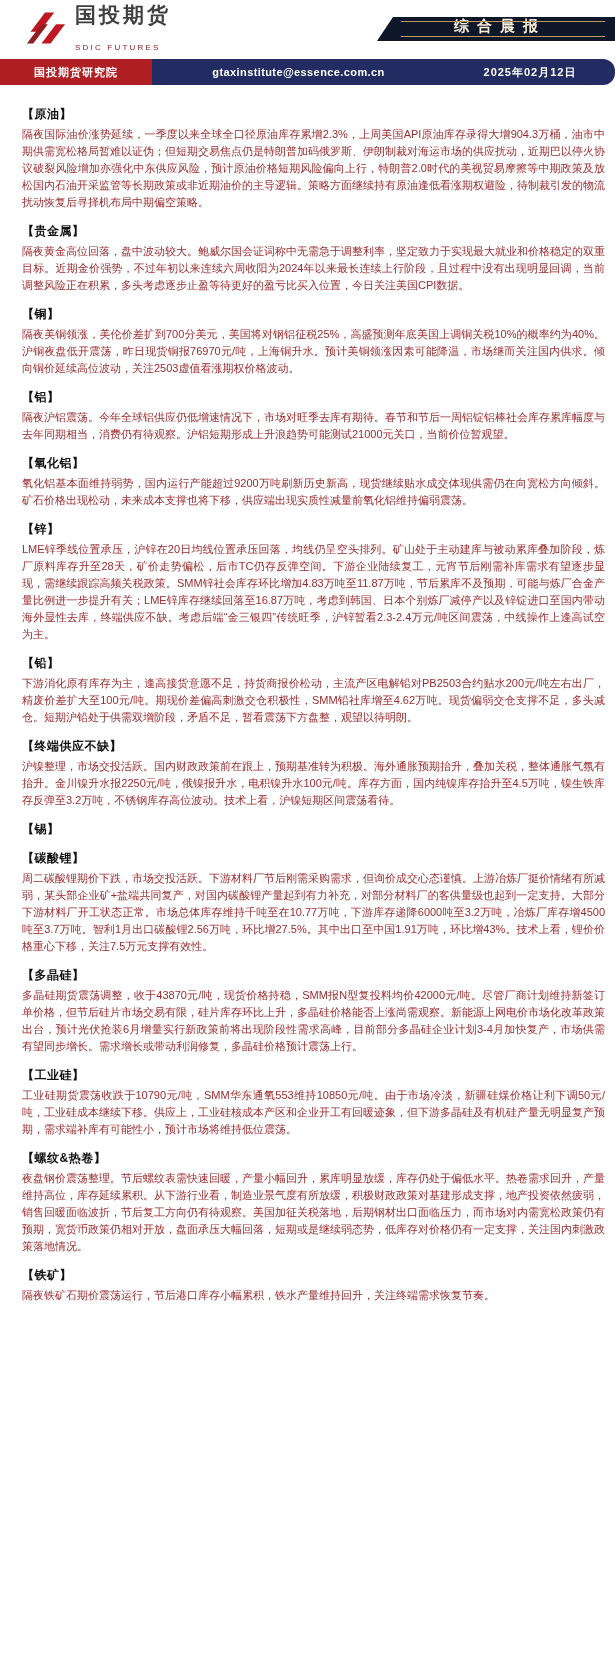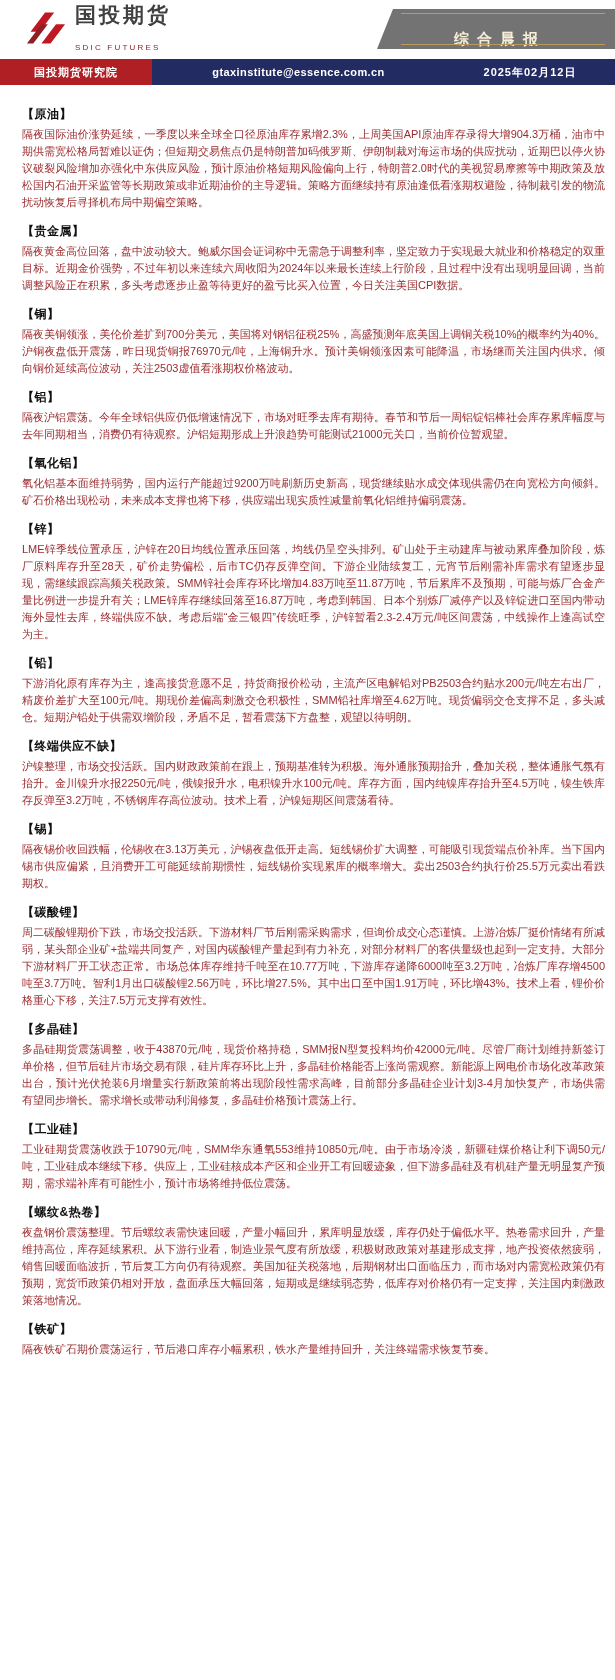--- a/index.html
+++ b/index.html
@@ -7,29 +7,29 @@
   body { width:615px; font-family:"Liberation Sans", sans-serif; }
   .page { width:615px; height:1680px; overflow:hidden; background:#ffffff; position:relative; }
 
   
   .topbar { height:56px; display:flex; justify-content:space-between; align-items:center; padding-left:26px; }
   .brand { display:flex; align-items:center; gap:9px; }
   .logo-mark { width:40px; height:36px; display:block; }
   .brand-text { display:flex; flex-direction:column; line-height:1.1; }
   .brand-cn { font-size:21px; font-weight:bold; color:#404040; letter-spacing:3px; }
   .brand-en { font-size:8px; color:#8e1f23; letter-spacing:2.2px; margin-top:18px; }
-  .banner { width:238px; height:40px; background:#737373; margin-top:2px;
+  .banner { width:238px; height:24px; background:#0f172a; margin-top:2px;
             clip-path:polygon(16px 0, 100% 0, 100% 100%, 0 100%);
-            display:flex; align-items:flex-end; justify-content:center; position:relative; }
+            display:flex; align-items:flex-start; justify-content:center; position:relative; }
   .banner::before, .banner::after { content:""; position:absolute; left:24px; right:10px; height:1px; background:#b99a5f; }
   .banner::before { top:4px; } .banner::after { bottom:4px; }
   .banner span { color:#f7efd8; font-size:15px; font-weight:bold; letter-spacing:8px; text-indent:8px; }
 
   
-  .infobar { height:26px; margin-top:3px; background:#232b63; display:flex; align-items:stretch; color:#ffffff; font-size:11px; font-weight:bold; }
+  .infobar { height:26px; margin-top:3px; background:#232b63; display:flex; align-items:stretch; color:#ffffff; font-size:11px; font-weight:bold;border-radius:12px; }
   .infobar .institute { width:152px; background:#b01f24; display:flex; align-items:center; justify-content:center; letter-spacing:1px; }
   .infobar .email { flex:1; display:flex; align-items:center; justify-content:center; letter-spacing:0.4px; }
   .infobar .date { width:170px; display:flex; align-items:center; justify-content:center; letter-spacing:1px; }
 
   
   .content { padding:14px 10px 0 22px; }
   .section { margin-top:11px; }
   .section:first-child { margin-top:6px; }
   .section-title { font-size:12px; font-weight:bold; color:#111111; line-height:18px; margin-bottom:3px; letter-spacing:0.5px; }
   .section-body { font-size:11px; color:#9a2b2e; line-height:17px; text-align:justify; word-break:break-all; }
@@ -98,21 +98,20 @@
       <p class="section-body">下游消化原有库存为主，逢高接货意愿不足，持货商报价松动，主流产区电解铅对PB2503合约贴水200元/吨左右出厂，精废价差扩大至100元/吨。期现价差偏高刺激交仓积极性，SMM铅社库增至4.62万吨。现货偏弱交仓支撑不足，多头减仓。短期沪铅处于供需双增阶段，矛盾不足，暂看震荡下方盘整，观望以待明朗。</p>
     </section>
 
     <section class="section">
       <h2 class="section-title">【终端供应不缺】</h2>
       <p class="section-body">沪镍整理，市场交投活跃。国内财政政策前在跟上，预期基准转为积极。海外通胀预期抬升，叠加关税，整体通胀气氛有抬升。金川镍升水报2250元/吨，俄镍报升水，电积镍升水100元/吨。库存方面，国内纯镍库存抬升至4.5万吨，镍生铁库存反弹至3.2万吨，不锈钢库存高位波动。技术上看，沪镍短期区间震荡看待。</p>
     </section>
 
     <section class="section">
       <h2 class="section-title">【锡】</h2>
-      <p class="section-body">隔夜锡价收回跌幅，伦锡收在3.13万美元，沪锡夜盘低开走高。短线锡价扩大调整，可能吸引现货端点价补库。当下国内锡市供应偏紧，且消费开工可能延续前期惯性，短线锡价实现累库的概率增大。卖出2503合约执行价25.5万元卖出看跌期权。</p>
     </section>
 
     <section class="section">
       <h2 class="section-title">【碳酸锂】</h2>
       <p class="section-body">周二碳酸锂期价下跌，市场交投活跃。下游材料厂节后刚需采购需求，但询价成交心态谨慎。上游冶炼厂挺价情绪有所减弱，某头部企业矿+盐端共同复产，对国内碳酸锂产量起到有力补充，对部分材料厂的客供量级也起到一定支持。大部分下游材料厂开工状态正常。市场总体库存维持千吨至在10.77万吨，下游库存递降6000吨至3.2万吨，冶炼厂库存增4500吨至3.7万吨。智利1月出口碳酸锂2.56万吨，环比增27.5%。其中出口至中国1.91万吨，环比增43%。技术上看，锂价价格重心下移，关注7.5万元支撑有效性。</p>
     </section>
 
     <section class="section">
       <h2 class="section-title">【多晶硅】</h2>
       <p class="section-body">多晶硅期货震荡调整，收于43870元/吨，现货价格持稳，SMM报N型复投料均价42000元/吨。尽管厂商计划维持新签订单价格，但节后硅片市场交易有限，硅片库存环比上升，多晶硅价格能否上涨尚需观察。新能源上网电价市场化改革政策出台，预计光伏抢装6月增量实行新政策前将出现阶段性需求高峰，目前部分多晶硅企业计划3-4月加快复产，市场供需有望同步增长。需求增长或带动利润修复，多晶硅价格预计震荡上行。</p>

